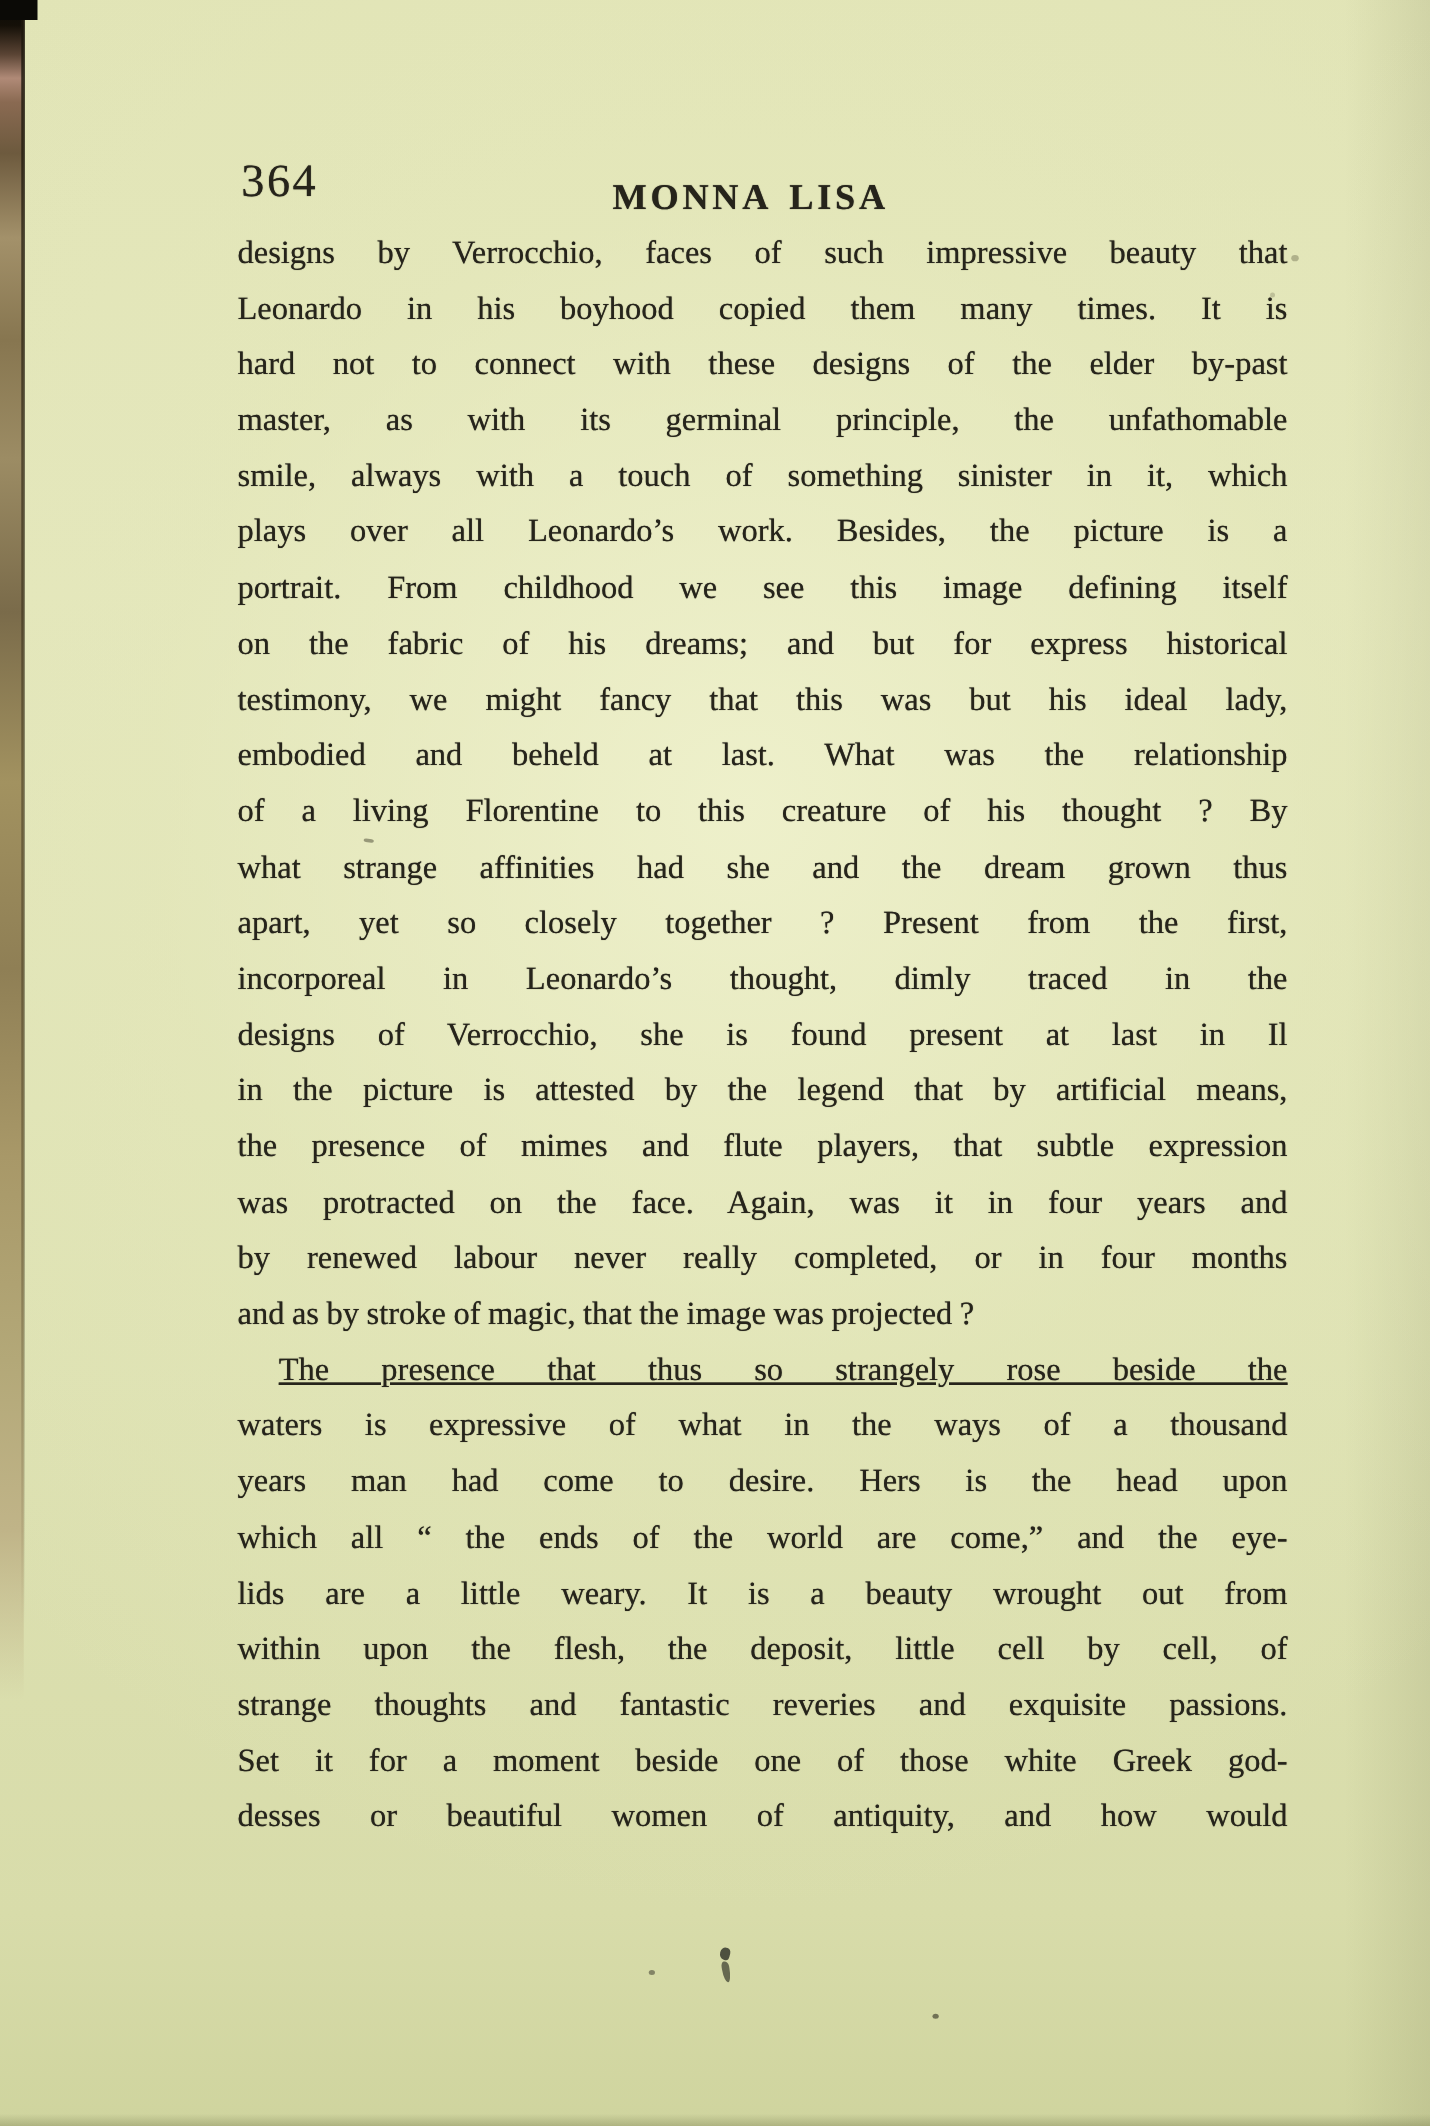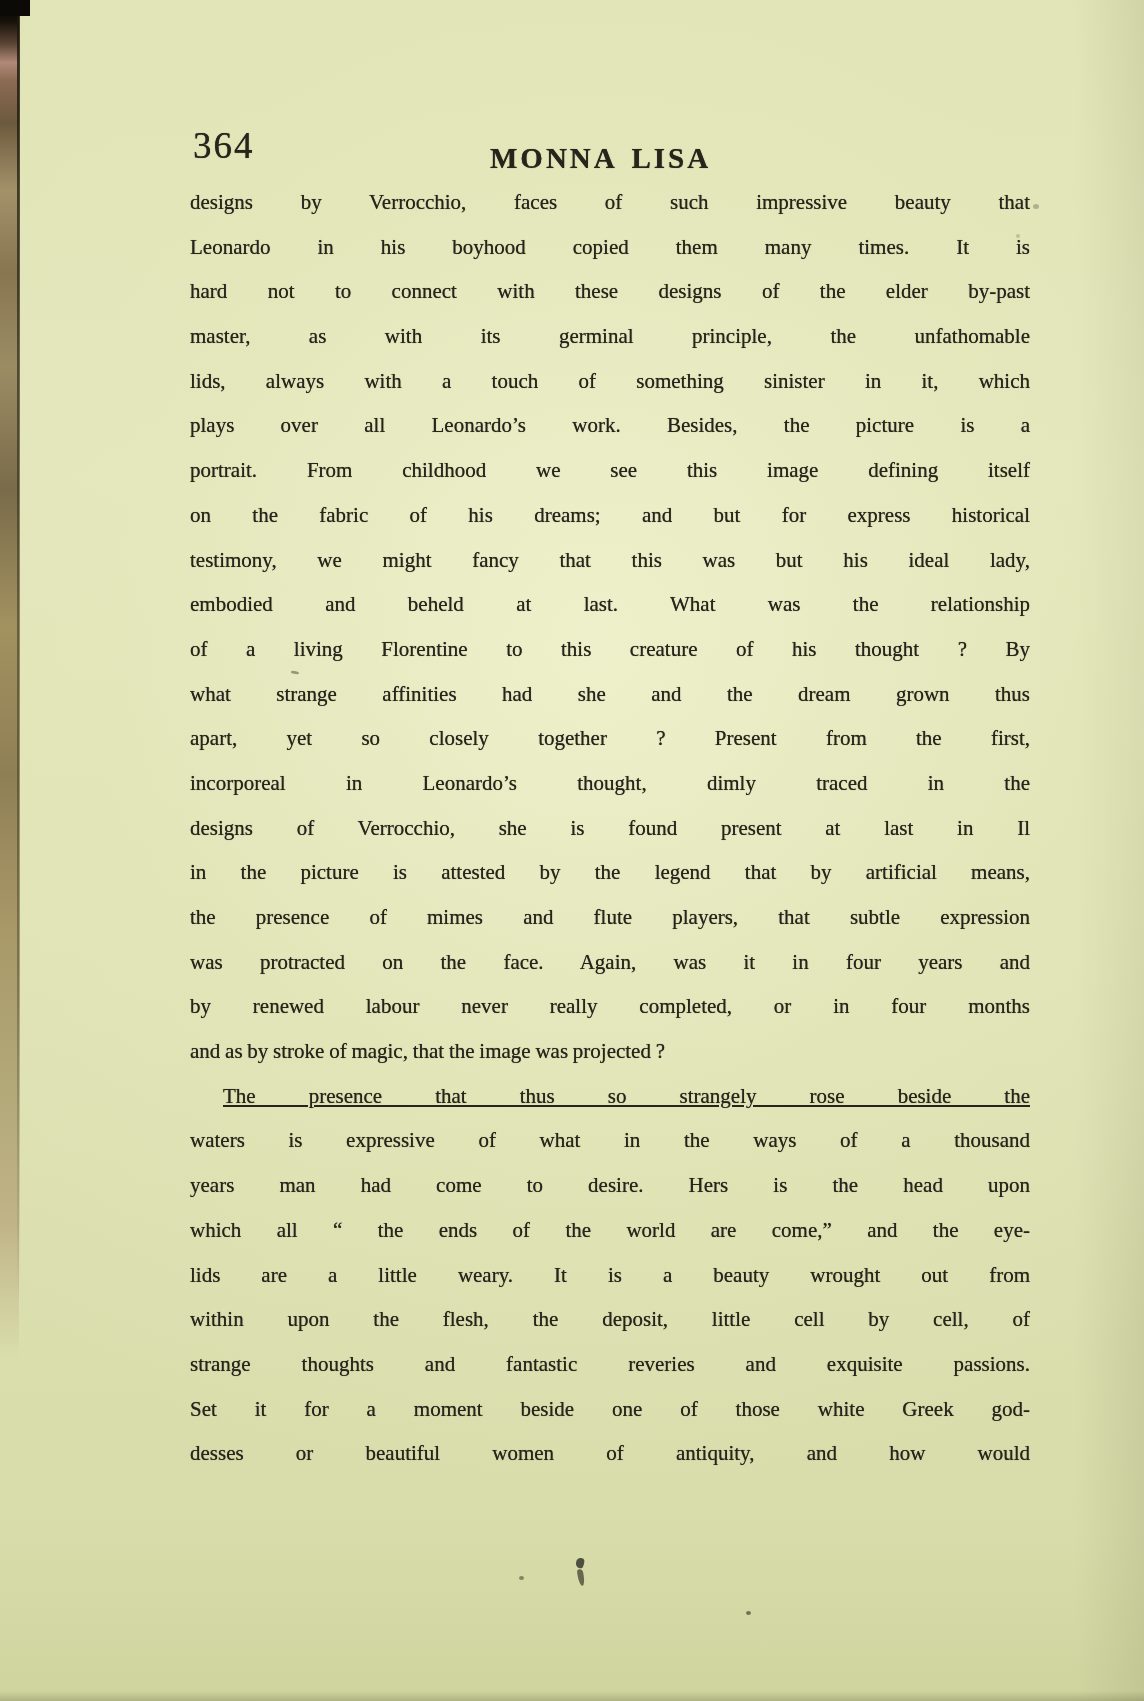--- a/index.html
+++ b/index.html
@@ -70,21 +70,21 @@
     word-spacing: 5px;
     color: var(--ink, #26241b);
     text-shadow: 0 0 0.8px rgba(38,36,27,0.85);
     margin-top: 22px;
   }
 
   .body-text {
     position: absolute;
     left: 190px; top: 180px;
     width: 840px;
-    font-size: 21px;
+    font-size: 26px;
     line-height: 44.7px;
     color: var(--ink, #26241b);
     text-shadow: 0 0 0.7px rgba(38,36,27,0.8);
     word-spacing: -0.5px;
   }
   .body-text .line {
     text-align: justify;
     text-align-last: justify;
     height: 44.7px;
     overflow: visible;
@@ -123,21 +123,21 @@
 
   <div class="page-number">364</div>
 
   <div class="running-title">MONNA LISA</div>
 
   <div class="body-text">
       <div class="line">designs by Verrocchio, faces of such impressive beauty that</div>
       <div class="line">Leonardo in his boyhood copied them many times. It is</div>
       <div class="line">hard not to connect with these designs of the elder by-past</div>
       <div class="line">master, as with its germinal principle, the unfathomable</div>
-      <div class="line">lids, always with a touch of something sinister in it, which</div>
+      <div class="line">smile, always with a touch of something sinister in it, which</div>
       <div class="line">plays over all Leonardo’s work. Besides, the picture is a</div>
       <div class="line">portrait. From childhood we see this image defining itself</div>
       <div class="line">on the fabric of his dreams; and but for express historical</div>
       <div class="line">testimony, we might fancy that this was but his ideal lady,</div>
       <div class="line">embodied and beheld at last. What was the relationship</div>
       <div class="line">of a living Florentine to this creature of his thought ? By</div>
       <div class="line">what strange affinities had she and the dream grown thus</div>
       <div class="line">apart, yet so closely together ? Present from the first,</div>
       <div class="line">incorporeal in Leonardo’s thought, dimly traced in the</div>
       <div class="line">designs of Verrocchio, she is found present at last in Il</div>

